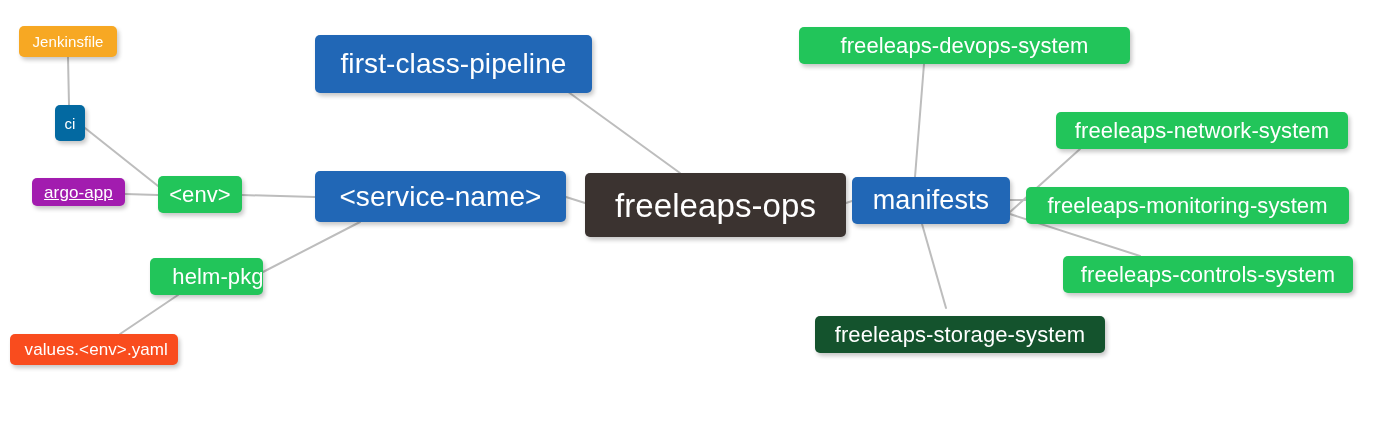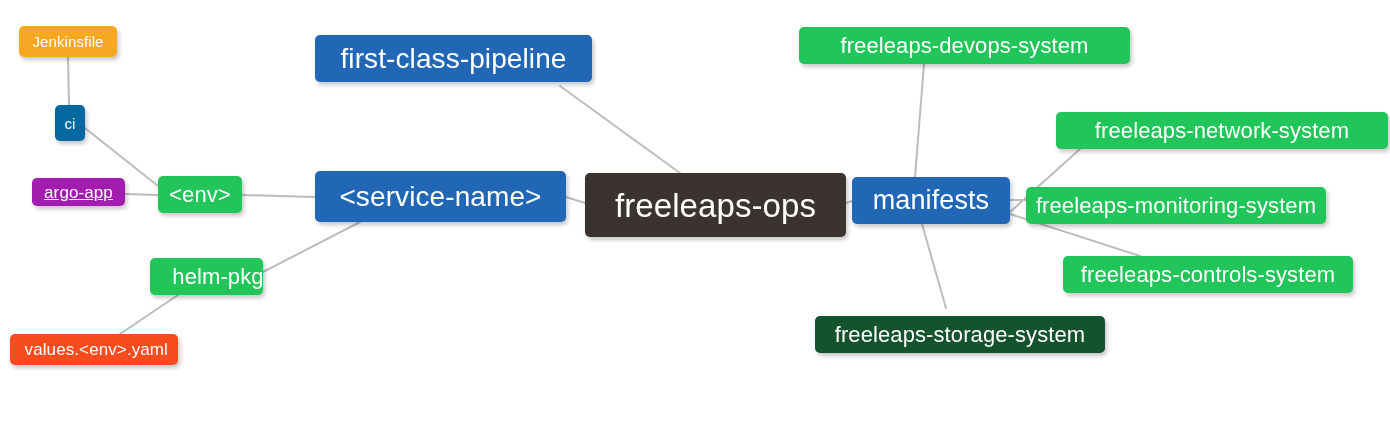--- a/index.html
+++ b/index.html
@@ -66,21 +66,21 @@
   <div id="node-layer">
       <div class="mm-node" style="left: 585px; top: 173px; width: 261px; height: 64px; background: rgb(59, 51, 48); font-size: 33px; color: rgb(255, 255, 255);">
         <span>freeleaps-ops</span>
       </div>
       <div class="mm-node" style="left: 315px; top: 171px; width: 251px; height: 51px; background: rgb(33, 103, 182); font-size: 28px; color: rgb(255, 255, 255); justify-content: center;">
         <span>&lt;service-name&gt;</span>
       </div>
       <div class="mm-node" style="left: 852px; top: 177px; width: 158px; height: 47px; background: rgb(33, 103, 182); font-size: 27px; color: rgb(255, 255, 255);">
         <span>manifests</span>
       </div>
-      <div class="mm-node" style="left: 315px; top: 35px; width: 277px; height: 47px; background: rgb(33, 103, 182); font-size: 28px; color: rgb(255, 255, 255);">
+      <div class="mm-node" style="left: 315px; top: 35px; width: 277px; height: 58px; background: rgb(33, 103, 182); font-size: 28px; color: rgb(255, 255, 255);">
         <span>first-class-pipeline</span>
       </div>
       <div class="mm-node" style="left: 158px; top: 176px; width: 84px; height: 37px; background: rgb(34, 197, 90); font-size: 22px; color: rgb(255, 255, 255);">
         <span>&lt;env&gt;</span>
       </div>
       <div class="mm-node" style="left: 150px; top: 258px; width: 113px; height: 37px; background: rgb(34, 197, 90); font-size: 22px; color: rgb(255, 255, 255); padding-left: 33px;">
         <span>helm-pkg</span>
       </div>
       <div class="mm-node" style="left: 55px; top: 105px; width: 30px; height: 36px; background: #0369a1; font-size: 15px; color: rgb(255, 255, 255);">
         <span>ci</span>
@@ -90,24 +90,24 @@
       </div>
       <div class="mm-node" style="left: 32px; top: 178px; width: 93px; height: 28px; background: #a21caf; font-size: 17px; color: rgb(255, 255, 255); text-decoration: underline;">
         <span>argo-app</span>
       </div>
       <div class="mm-node" style="left: 10px; top: 334px; width: 168px; height: 31px; background: rgb(249, 76, 30); font-size: 17px; color: rgb(255, 255, 255); justify-content: flex-end;">
         <span>values.&lt;env&gt;.yaml</span>
       </div>
       <div class="mm-node" style="left: 799px; top: 27px; width: 331px; height: 37px; background: rgb(34, 197, 90); font-size: 22px; color: rgb(255, 255, 255);">
         <span>freeleaps-devops-system</span>
       </div>
-      <div class="mm-node" style="left: 1056px; top: 112px; width: 332px; height: 37px; background: rgb(34, 197, 90); font-size: 22px; color: rgb(255, 255, 255);">
+      <div class="mm-node" style="left: 1056px; top: 112px; width: 292px; height: 37px; background: rgb(34, 197, 90); font-size: 22px; color: rgb(255, 255, 255);">
         <span>freeleaps-network-system</span>
       </div>
-      <div class="mm-node" style="left: 1026px; top: 187px; width: 300px; height: 37px; background: rgb(34, 197, 90); font-size: 22px; color: rgb(255, 255, 255);">
+      <div class="mm-node" style="left: 1026px; top: 187px; width: 323px; height: 37px; background: rgb(34, 197, 90); font-size: 22px; color: rgb(255, 255, 255);">
         <span>freeleaps-monitoring-system</span>
       </div>
       <div class="mm-node" style="left: 1063px; top: 256px; width: 290px; height: 37px; background: rgb(34, 197, 90); font-size: 22px; color: rgb(255, 255, 255);">
         <span>freeleaps-controls-system</span>
       </div>
       <div class="mm-node" style="left: 815px; top: 316px; width: 290px; height: 37px; background: #14532d; font-size: 22px; color: rgb(255, 255, 255);">
         <span>freeleaps-storage-system</span>
       </div>
     </div>
 </div>

